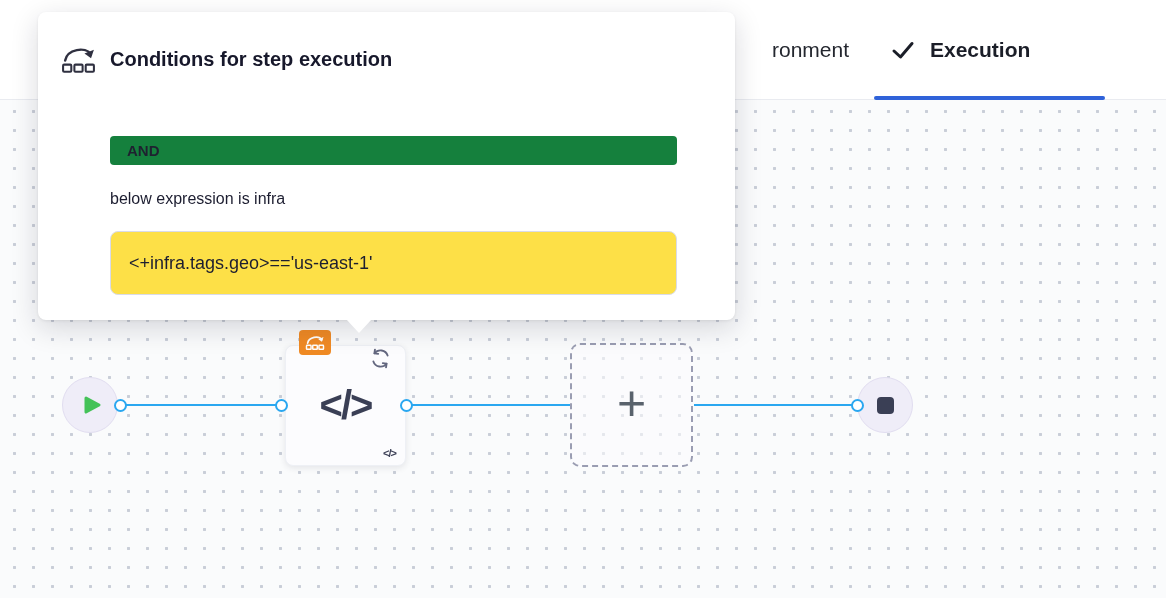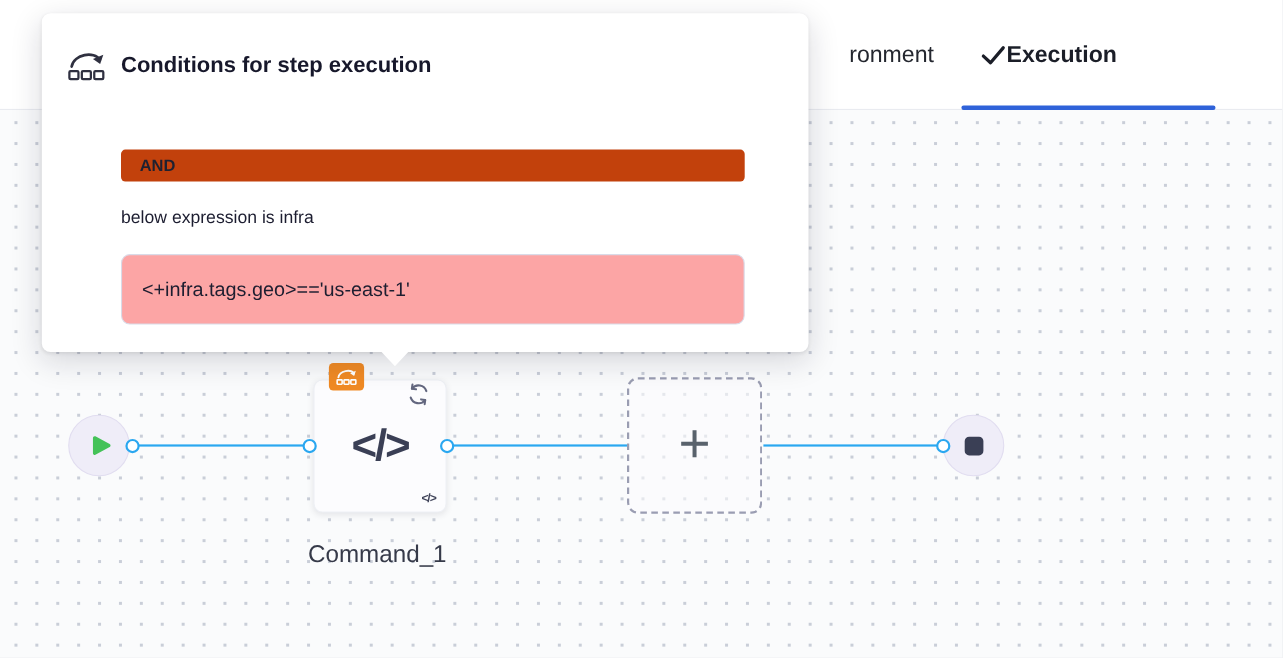--- a/index.html
+++ b/index.html
@@ -19,21 +19,21 @@
   
   .tabbar {
     position:absolute; left:0; top:0; width:100%; height:100px;
     background:#ffffff; border-bottom:1px solid #e9ebf0; z-index:5;
   }
   .tab {
     position:absolute; top:0; height:100px; display:flex; align-items:center;
     font-size:21px; color:#24272f; cursor:pointer;
   }
   .tab-env { left:752px; font-weight:400;margin-left:20px; }
-  .tab-exec { left:891px; font-weight:700; color:#1b1e28; }
+  .tab-exec { left:891px; gap:15px; font-weight:700; color:#1b1e28; }
   .underline {
     position:absolute; left:874px; top:96px; width:231px; height:4px;
     background:var(--accent-blue, #2f62d9); border-radius:2px;
   }
 
   
   .line {
     position:absolute; top:404px; height:2px;
     background:var(--line-blue, #2aa7f0); z-index:1;
   }
@@ -116,31 +116,31 @@
   .pop-title {
     position:absolute; left:72px; top:33px;
     font-size:20px; font-weight:700; color:#17182b; line-height:28px;
   }
   .pop-desc {
     position:absolute; left:72px; top:84px;
     font-size:16px; color:#1c1d30;
   }
   .pill {
     position:absolute; left:72px; top:124px; width:567px; height:29px;
-    background:#c2410c; border-radius:4px;
+    background:#15803d; border-radius:4px;
     display:flex; align-items:center; padding-left:17px;
     font-size:15px; font-weight:600; color:#1f2130;
   }
   .expr-label {
     position:absolute; left:72px; top:178px;
     font-size:16px; color:#1c1d30;
   }
   .expr-box {
     position:absolute; left:72px; top:219px; width:567px; height:64px;
-    background:#fca5a5; border:1px solid #d9dbe8; border-radius:8px;
+    background:#fde047; border:1px solid #d9dbe8; border-radius:8px;
     display:flex; align-items:center; padding-left:18px;
     font-size:18px; color:#1d1e30;
   }
 </style>
 </head>
 <body>
 
 <div class="screen">
   <div class="dots"></div>
 
@@ -197,21 +197,20 @@
       <path d="M5.7 2.5 L5.2 6.1 L8.8 6.6" fill="none" stroke="#63677f" stroke-width="1.8" stroke-linecap="round" stroke-linejoin="round"></path>
       <path d="M4.2 13.8 A 7.2 7.2 0 0 0 16.7 16.0" fill="none" stroke="#63677f" stroke-width="1.8" stroke-linecap="round"></path>
       <path d="M16.3 19.5 L16.8 15.9 L13.2 15.4" fill="none" stroke="#63677f" stroke-width="1.8" stroke-linecap="round" stroke-linejoin="round"></path>
     </svg>
   </div>
 
   <div class="addstep">
     <span class="plus">+</span>
   </div>
 
-  <div class="label step-label">Command_1</div>
 
   <div class="popover">
     <div class="pop-icon">
       <svg width="37" height="31" viewBox="0 0 36 30">
         <path d="M5 16 C 7 5, 25 2, 30 10" fill="none" stroke="#2f3040" stroke-width="2.4" stroke-linecap="round"></path>
         <path d="M33 5.5 L30.2 13.8 L23.8 9.2 Z" fill="#2f3040"></path>
         <rect x="3" y="20" width="8" height="7" rx="1" fill="none" stroke="#2f3040" stroke-width="2"></rect>
         <rect x="14" y="20" width="8" height="7" rx="1" fill="none" stroke="#2f3040" stroke-width="2"></rect>
         <rect x="25" y="20" width="8" height="7" rx="1" fill="none" stroke="#2f3040" stroke-width="2"></rect>
       </svg>

